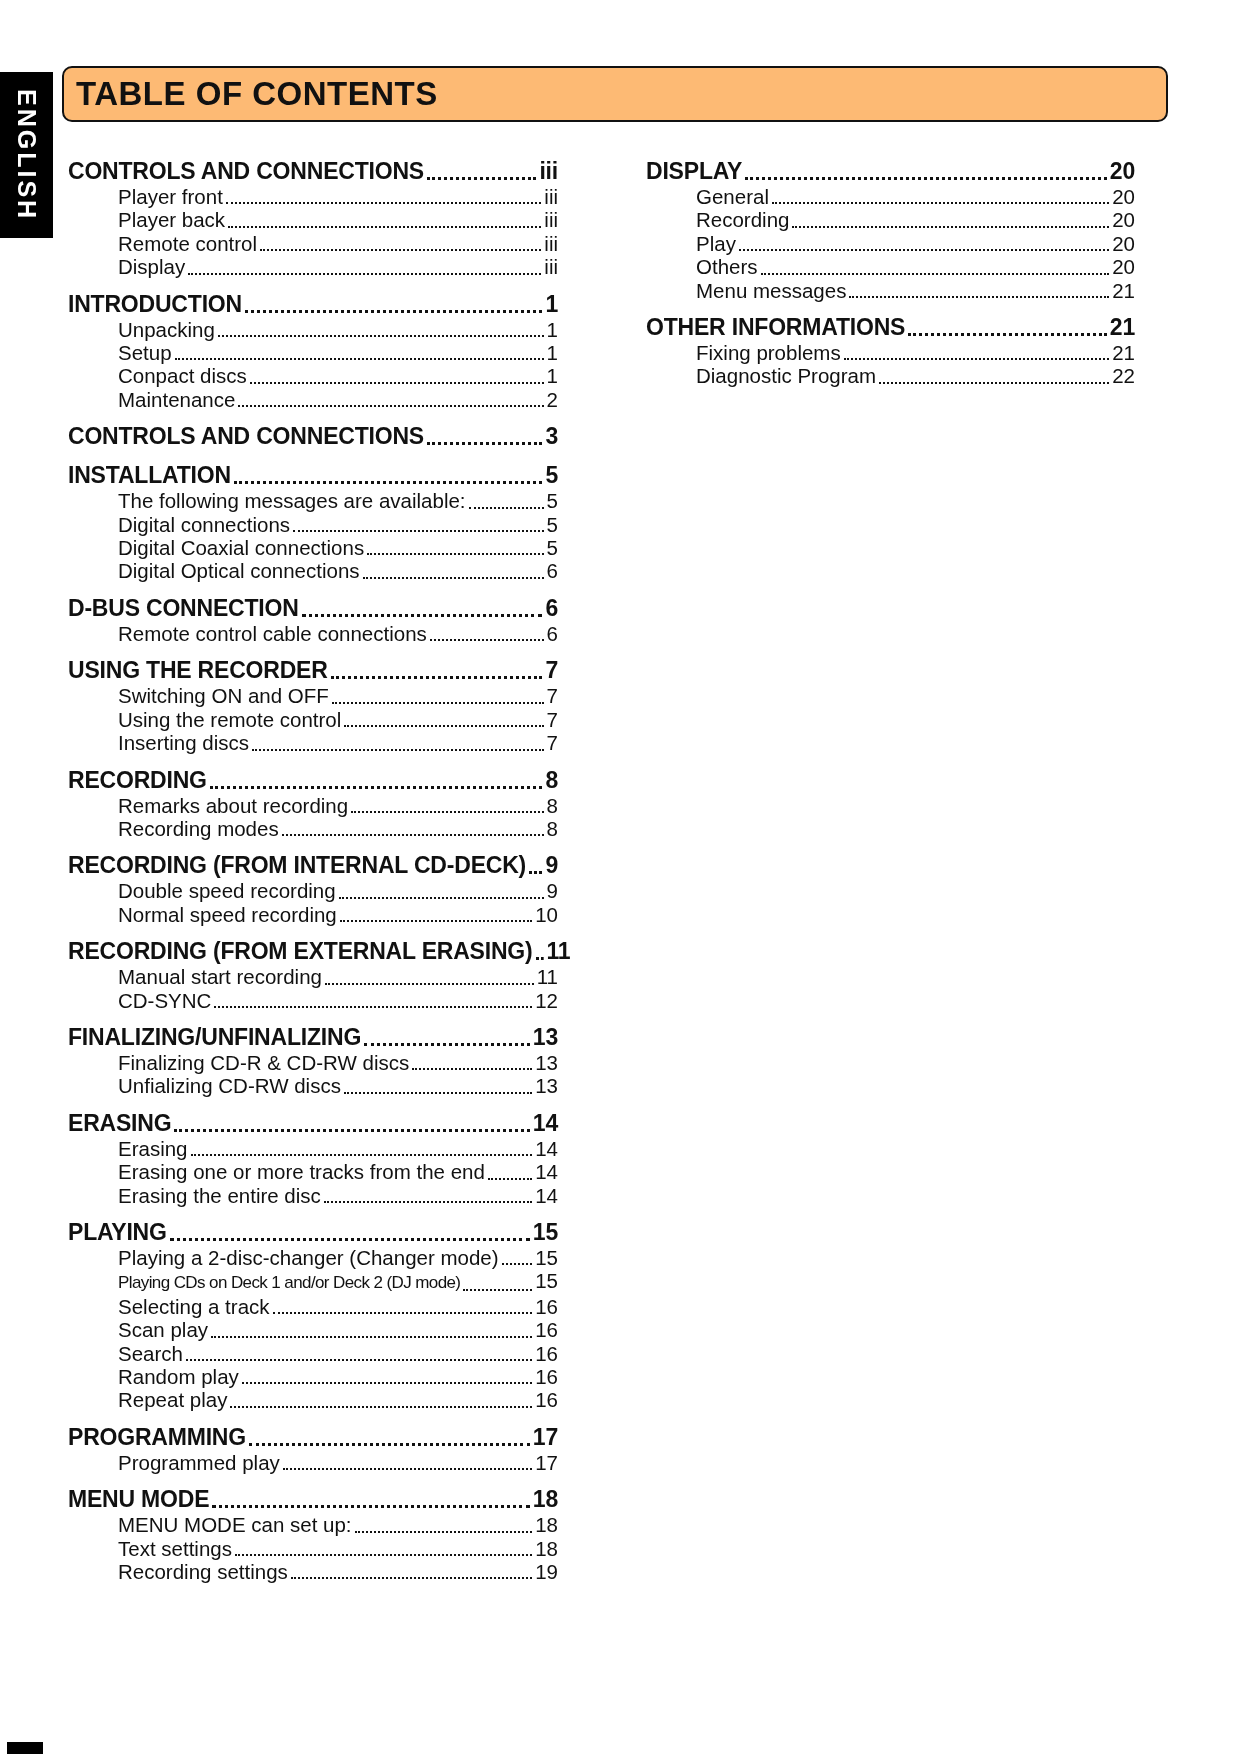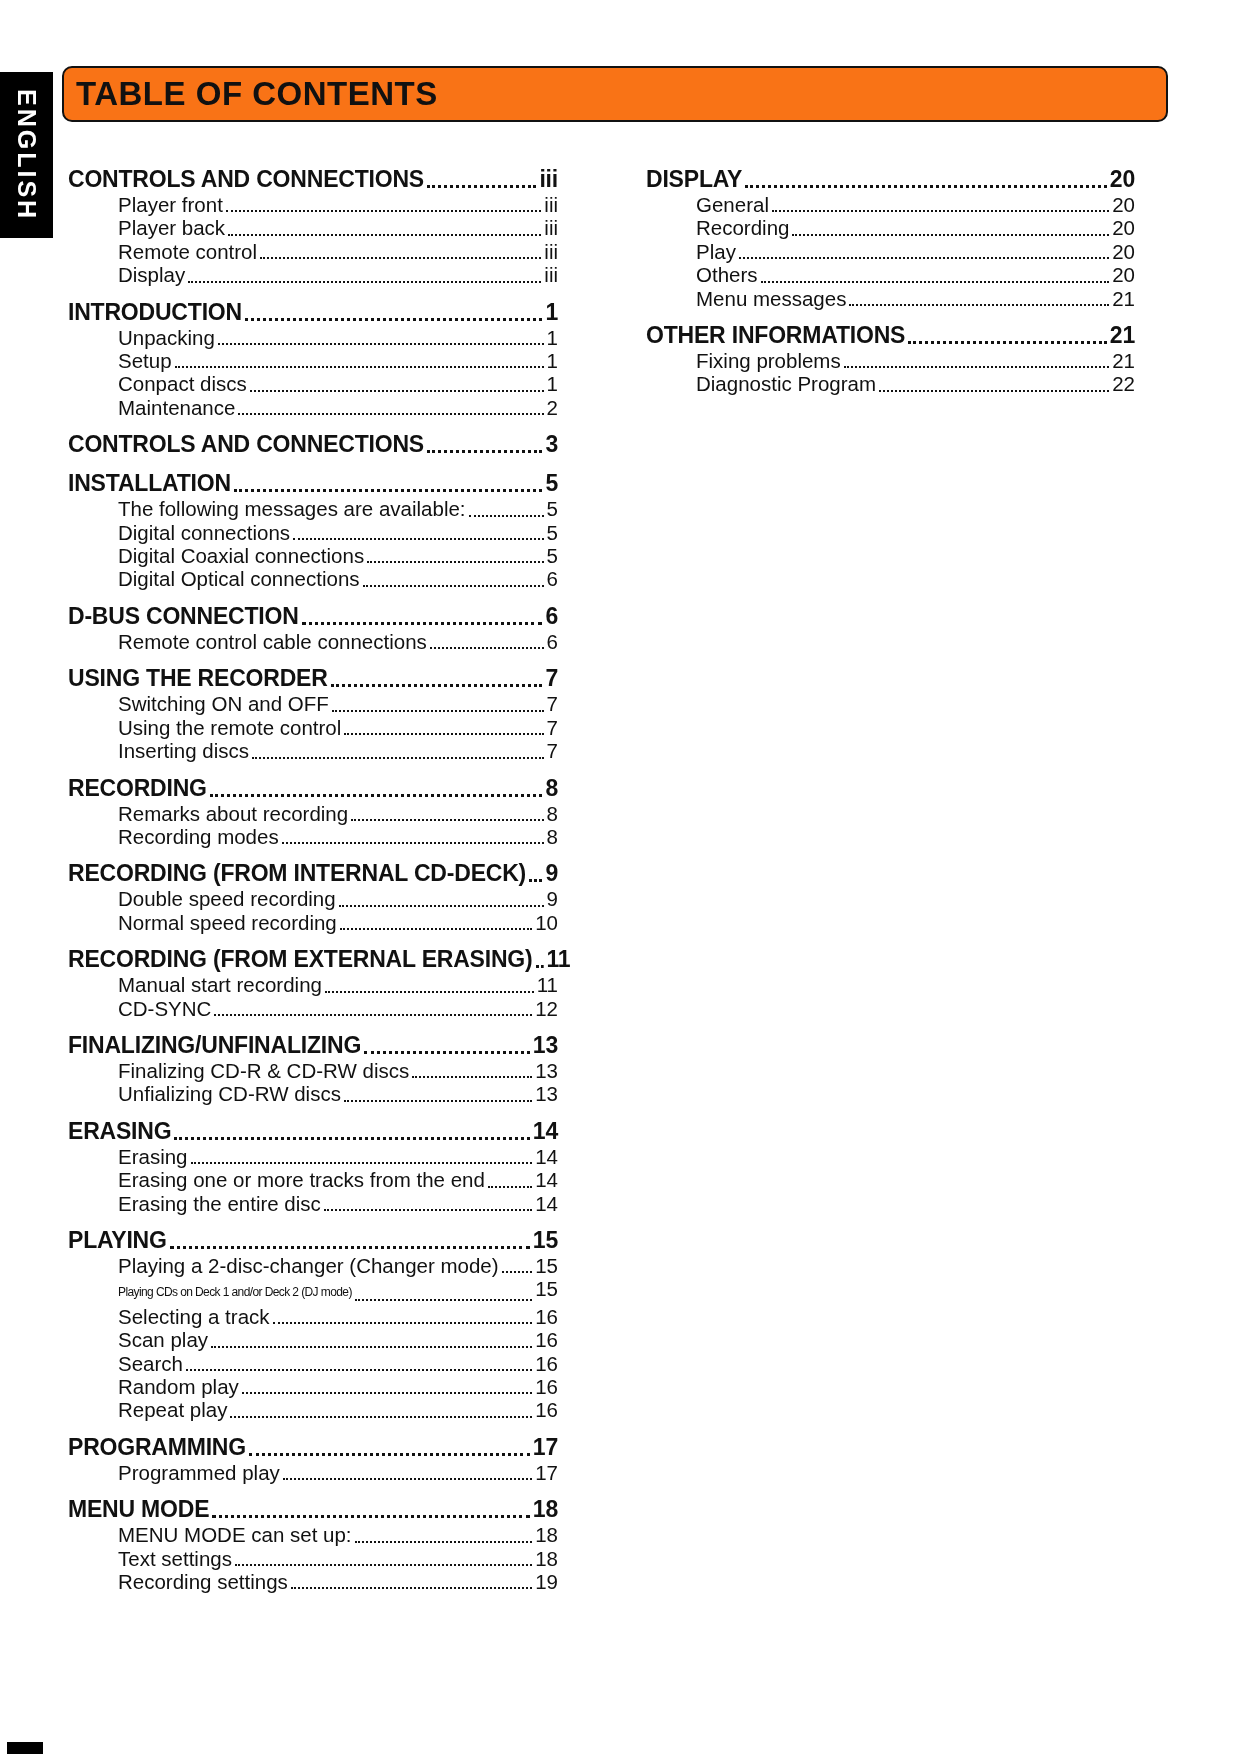--- a/index.html
+++ b/index.html
@@ -31,43 +31,43 @@
     font-size: 25px;
     letter-spacing: 3px;
   }
   
   .title-bar {
     position: absolute;
     left: 62px;
     top: 66px;
     width: 1106px;
     height: 56px;
-    background: #f97316;
+    background: #fdba74;
     border: 2px solid #111111;
     border-radius: 10px;
     box-sizing: border-box;
     display: flex;
     align-items: center;
   }
   .title-bar h1 {
     margin: 0 0 0 12px;
     font-size: 33px;
     font-weight: bold;
     letter-spacing: 0.5px;
     white-space: nowrap;
   }
   
-  .col { position: absolute; top: 166px; }
+  .col { position: absolute; top: 158px; }
   .col.left  { left: 68px;  width: 490px; }
   .col.right { left: 646px; width: 489px; }
   .sec { margin-bottom: 12px; }
   .row { display: flex; align-items: baseline; }
   .row.head { font-weight: bold; font-size: 23px; line-height: 27px; letter-spacing: -0.2px; }
   .row.item { font-size: 20.5px; line-height: 23.4px; padding-left: 50px; }
-  .row.item.condensed .lbl { font-size: 12px; letter-spacing: -0.6px; }
+  .row.item.condensed .lbl { font-size: 17px; letter-spacing: -0.6px; }
   .lbl { white-space: nowrap; }
   .dots {
     flex: 1 1 auto;
     min-width: 8px;
     border-bottom: 2.5px dotted #111111;
     margin: 0 3px 4px 3px;
     align-self: flex-end;
   }
   .row.head .dots { border-bottom-width: 3px; margin-bottom: 5px; }
   .pg { white-space: nowrap; }

